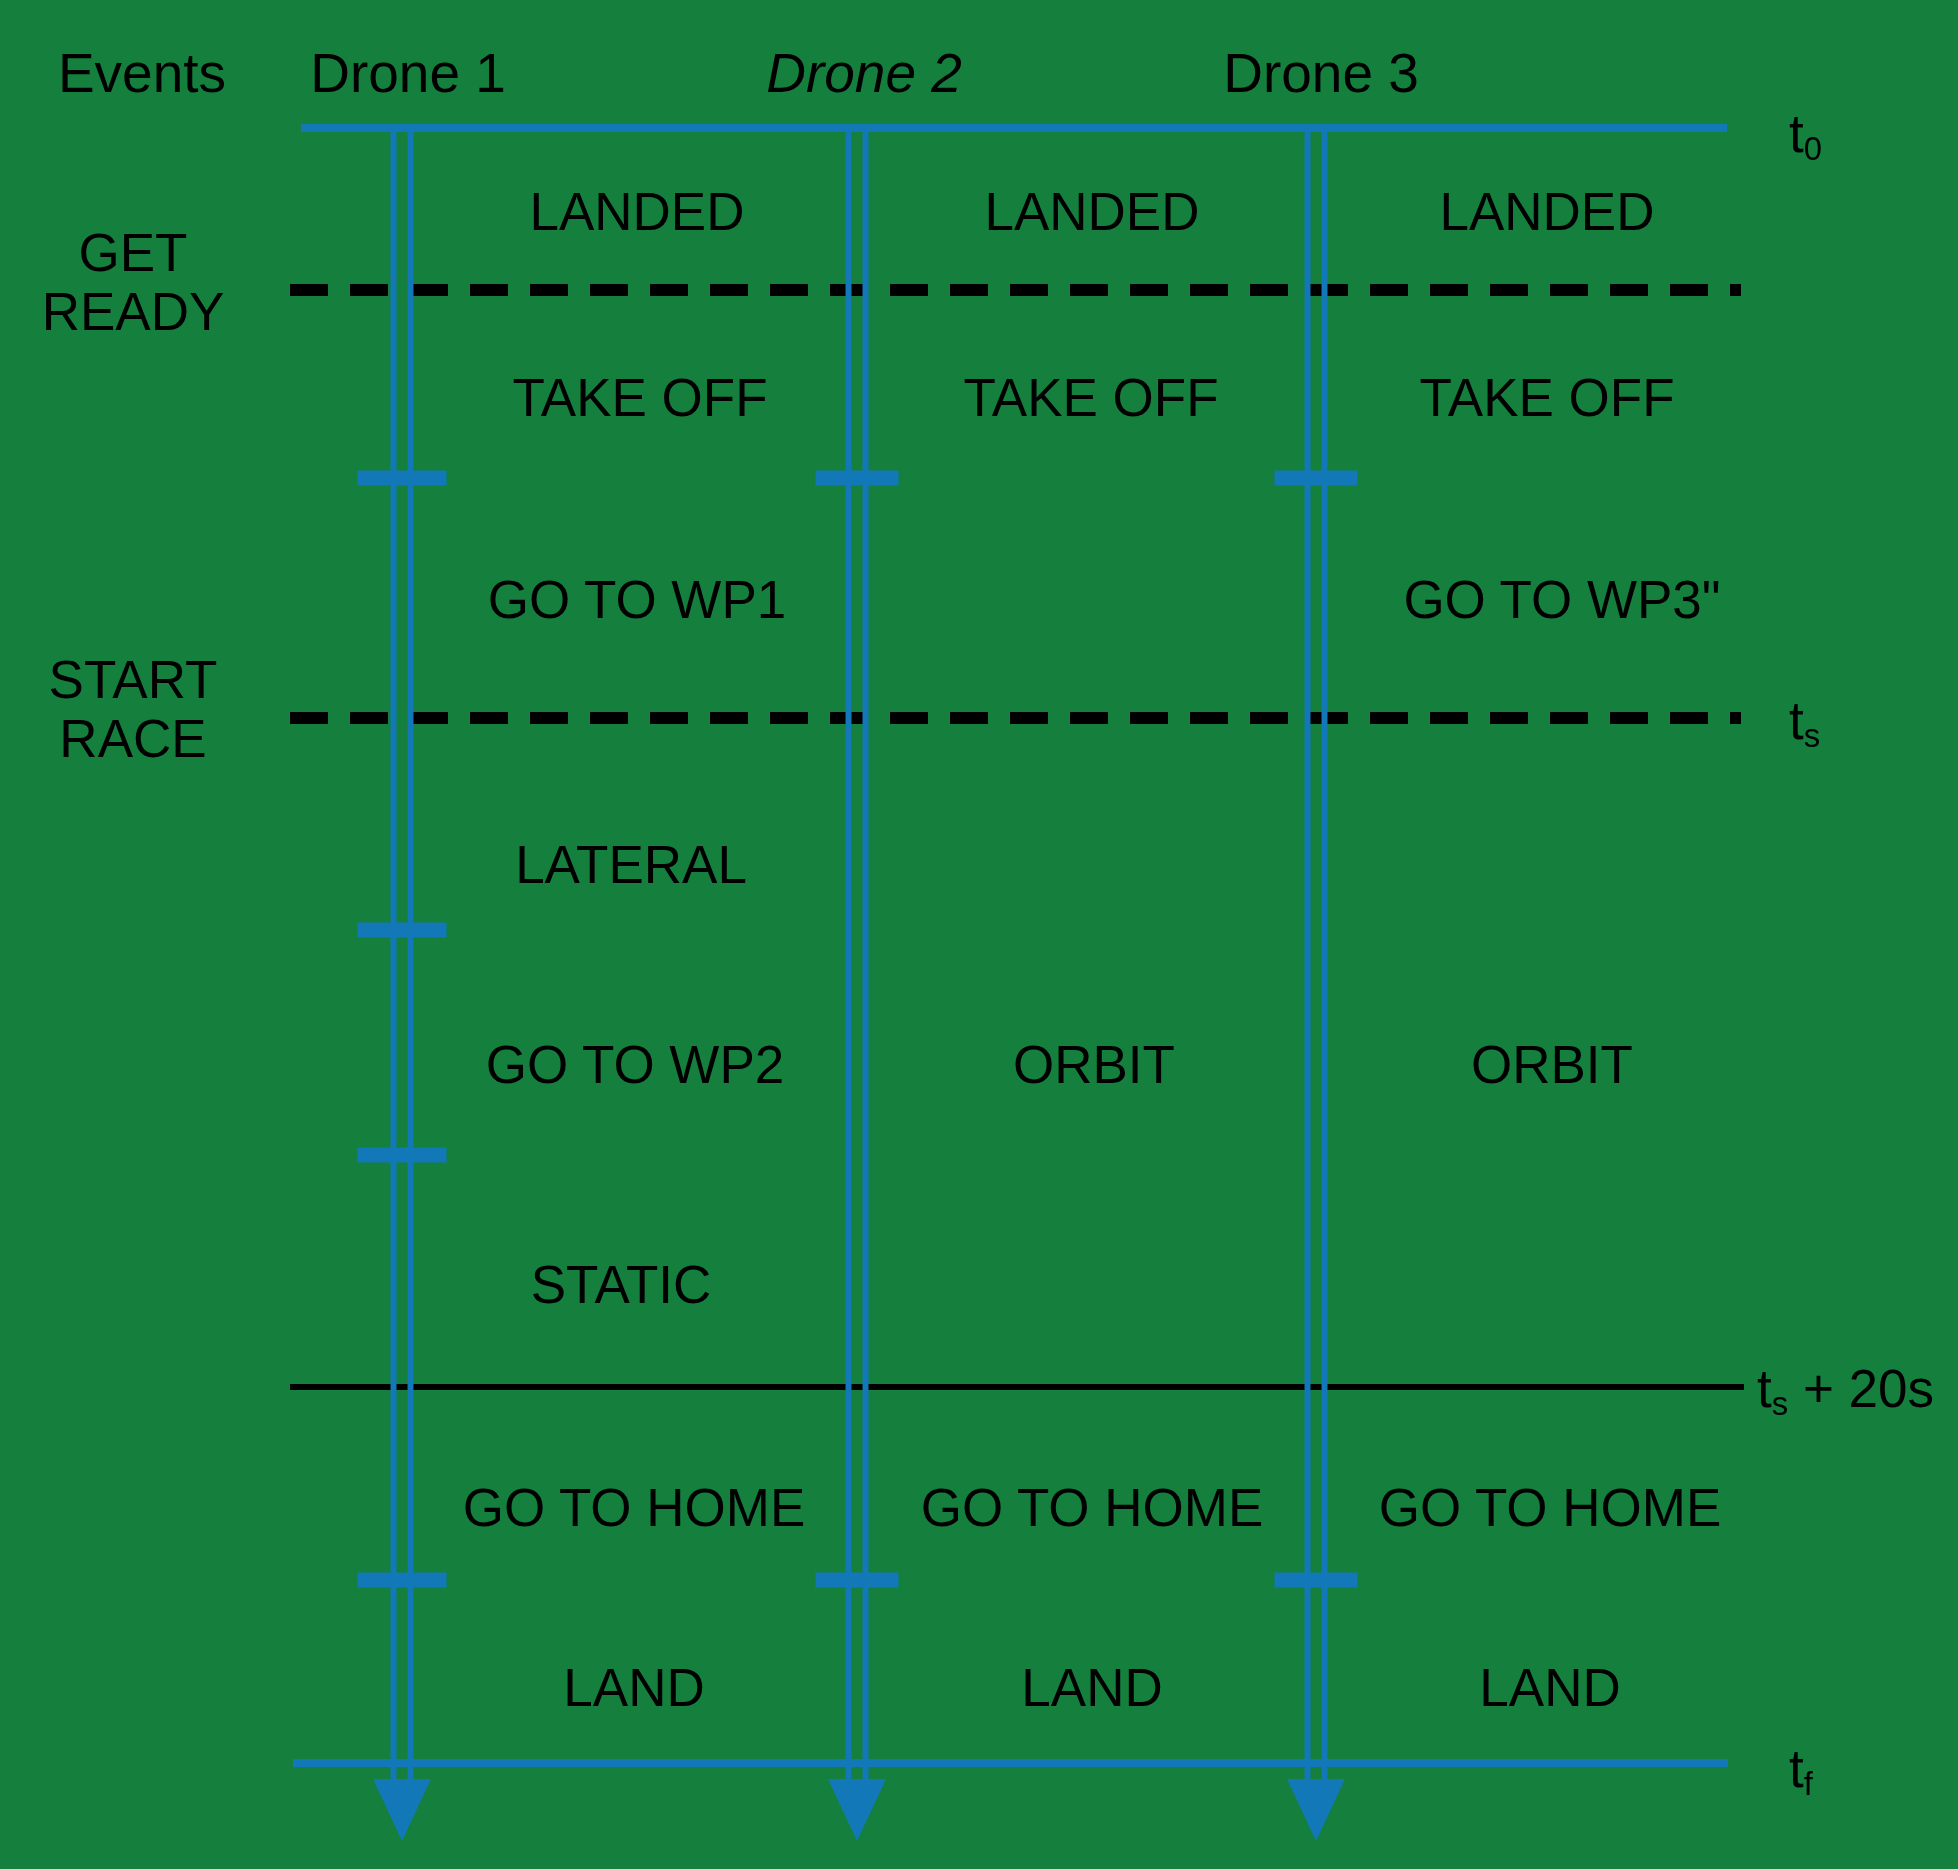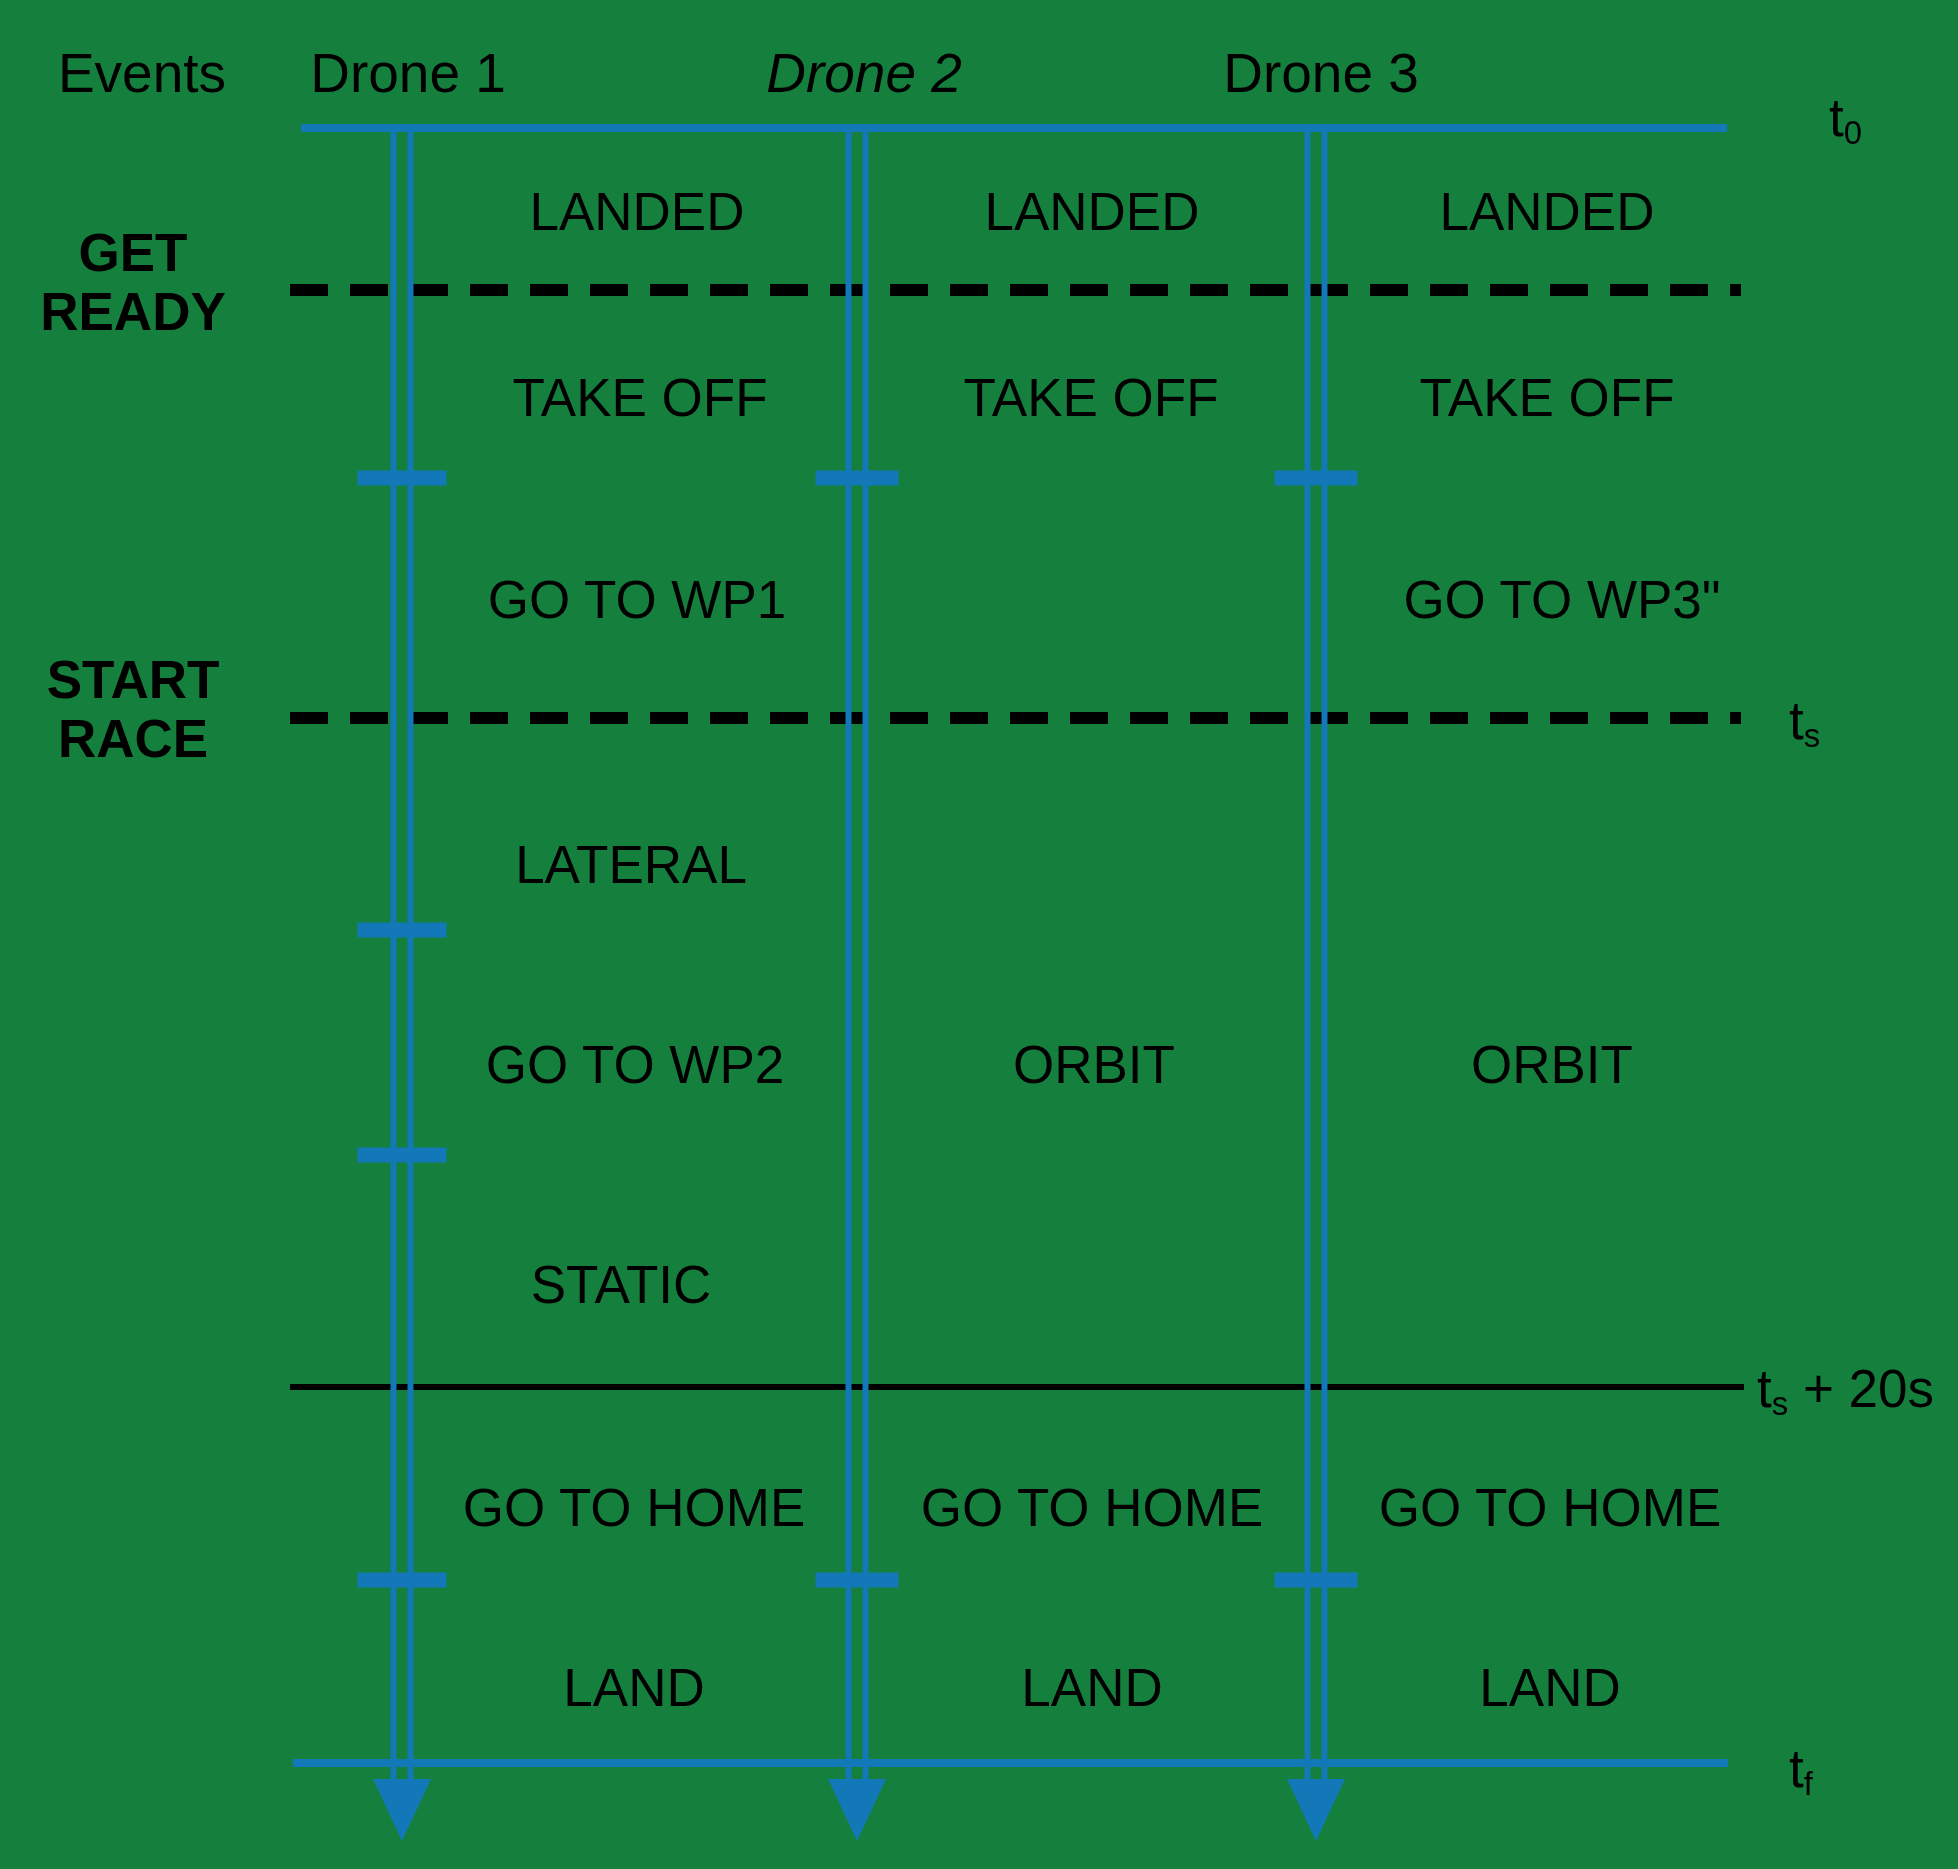--- a/index.html
+++ b/index.html
@@ -27,21 +27,20 @@
   .hdr {
     font-size: 55px;
     transform: translate(-50%, -50%);
   }
   .phase {
     font-size: 53px;
     text-align: center;
     transform: translate(-50%, -50%);
     line-height: 1.12;
     white-space: pre-line;
-    font-weight: bold;
   }
   .state {
     font-size: 53px;
     transform: translate(-50%, -50%);
   }
   .tmark {
     font-size: 53px;
     transform: translate(0, -50%);
   }
   .tmark sub {
@@ -112,21 +111,21 @@
   <div class="rule-blue" style="left:301px; top:124px; width:1426px;"></div>
 
   <div class="rule-dash" style="left:290px; top:284px; width:1451px;"></div>
 
   <div class="rule-dash" style="left:290px; top:712px; width:1451px;"></div>
 
   <div class="rule-solid" style="left:290px; top:1384px; width:1454px;"></div>
 
   <div class="rule-blue" style="left:293px; top:1759px; width:1435px;"></div>
 
-  <div class="txt tmark" style="left:1789px; top:117px;margin-left:40px;">
+  <div class="txt tmark" style="left:1789px; top:133px;">
     <span>t</span><sub>0</sub><span></span>
   </div>
 
   <div class="txt tmark" style="left:1789px; top:720px;">
     <span>t</span><sub>s</sub><span></span>
   </div>
 
   <div class="txt tmark" style="left:1757px; top:1388px;">
     <span>t</span><sub>s</sub><span> + 20s</span>
   </div>

